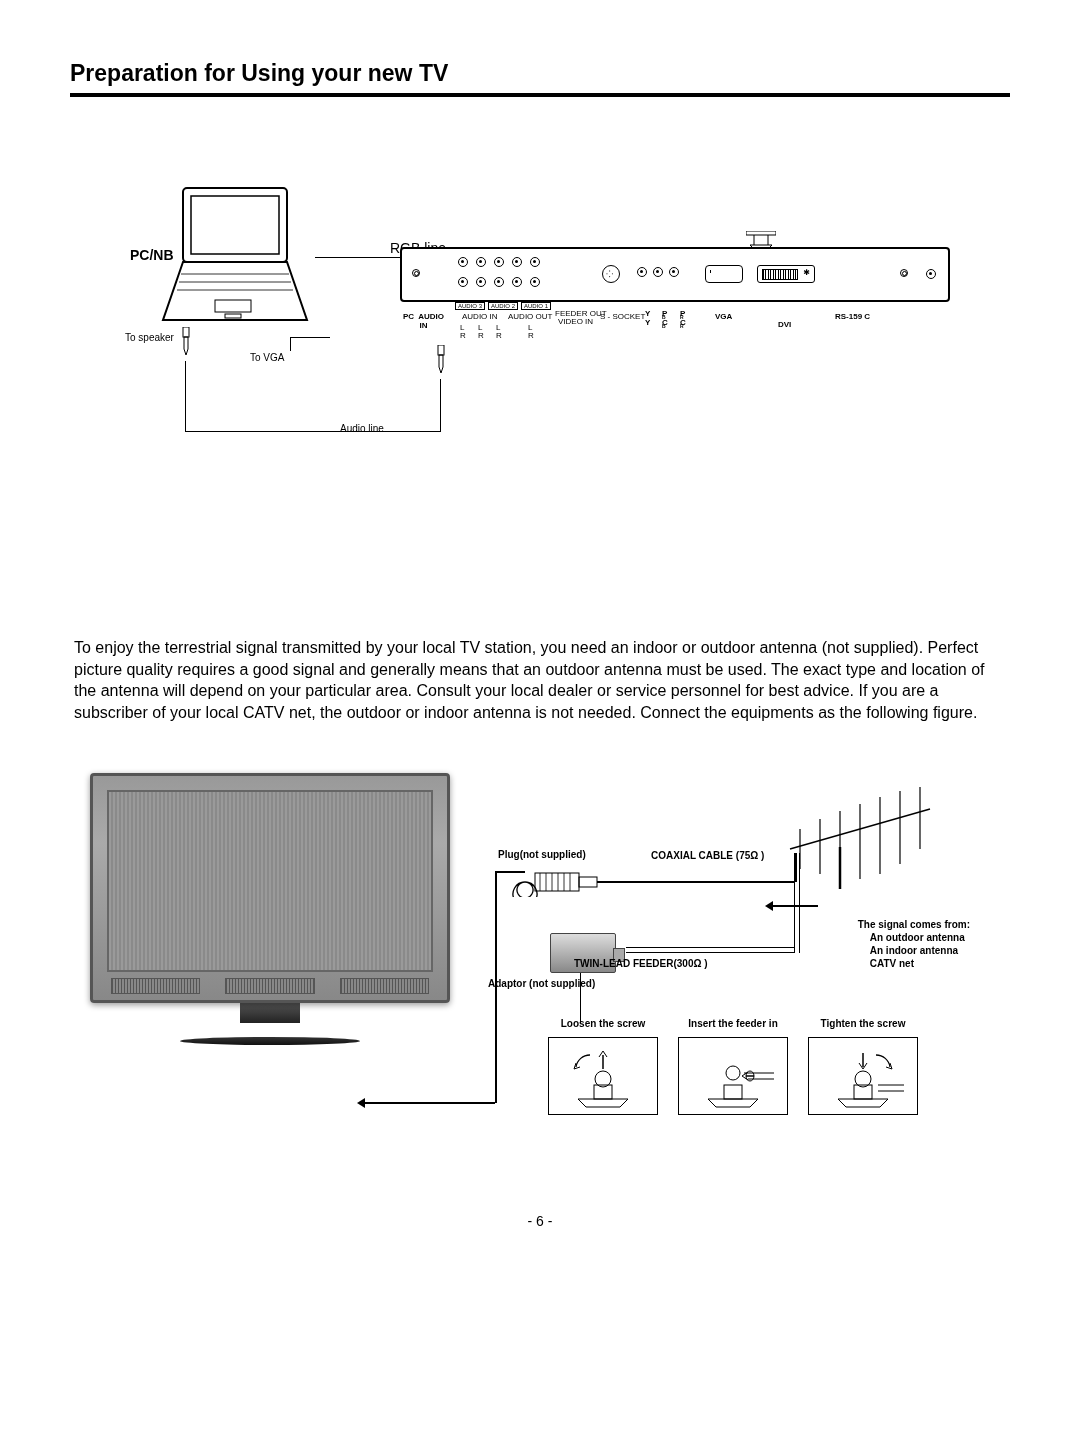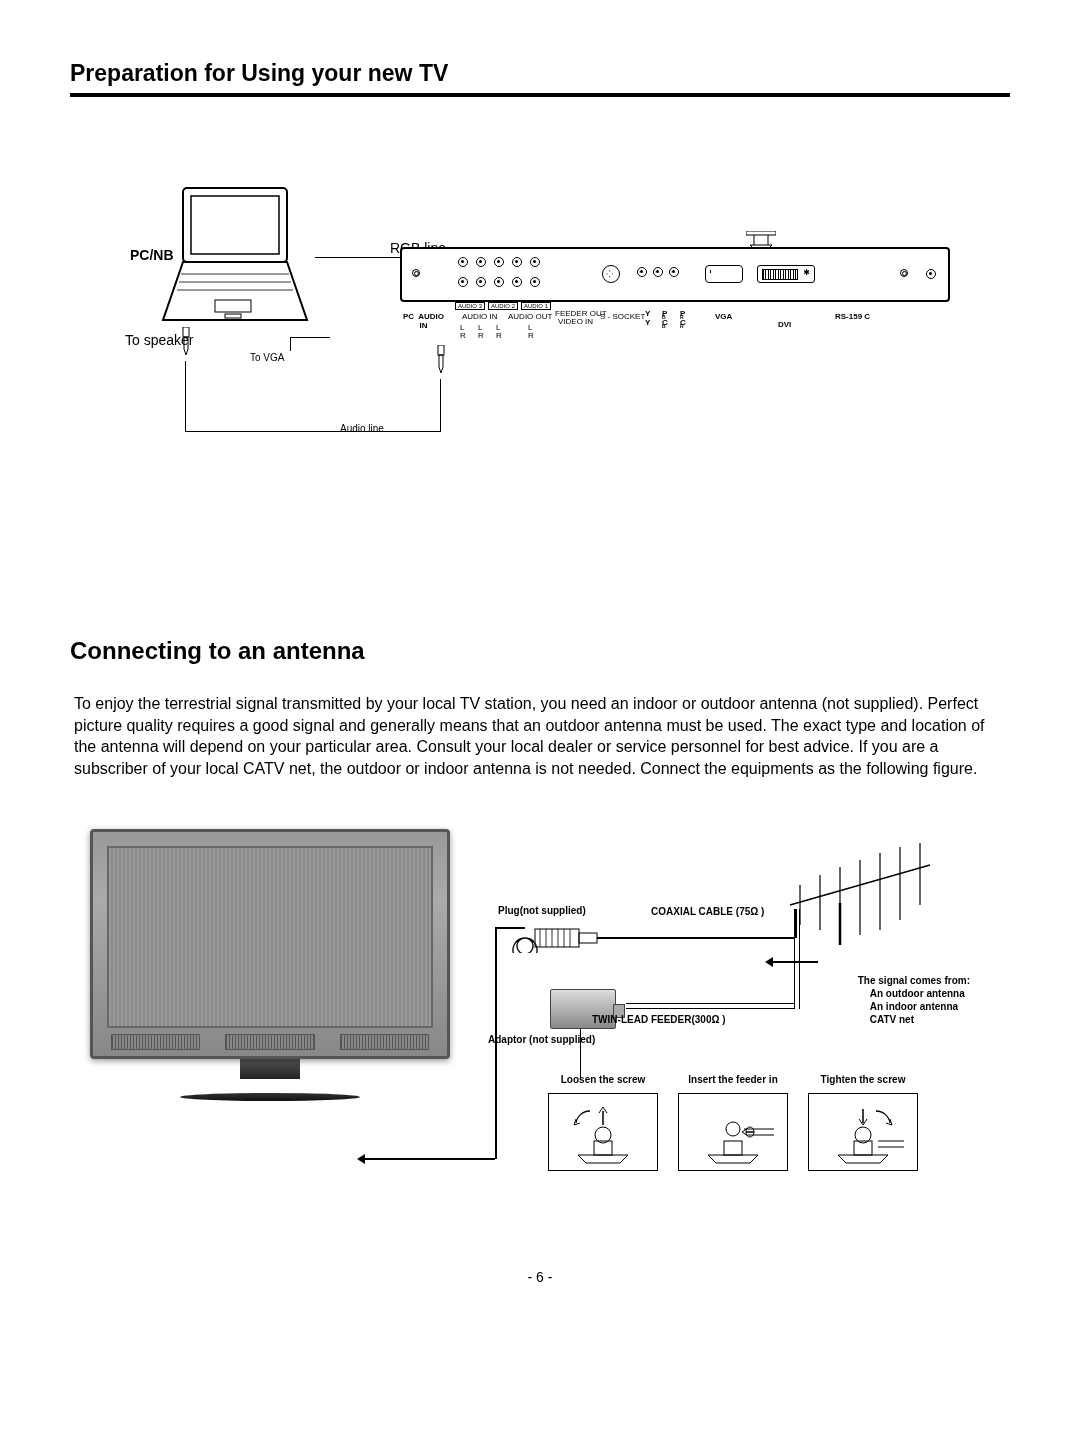--- a/index.html
+++ b/index.html
@@ -38,21 +38,21 @@
     }
     .laptop-svg {
       position: absolute;
       left: 85px;
       top: 5px;
     }
     .to-speaker {
       position: absolute;
       left: 55px;
       top: 155px;
-      font-size: 14px;
+      font-size: 10px;
     }
     .to-vga {
       position: absolute;
       left: 180px;
       top: 175px;
       font-size: 10px;
     }
     .rgb-line-label {
       position: absolute;
       left: 320px;
@@ -500,21 +500,20 @@
       <span style="left:78px; top:12px; white-space:pre; line-height:1;">L
 R</span>
       <span style="left:96px; top:12px; white-space:pre; line-height:1;">L
 R</span>
       <span style="left:128px; top:12px; white-space:pre; line-height:1;">L
 R</span>
     </div>
   </div>
 
   <div class="section2">
-    <h2>Connecting to an antenna</h2>
     <div class="body-text">To enjoy the terrestrial signal transmitted by your local TV station, you need an indoor or outdoor antenna (not supplied). Perfect picture quality requires a good signal and generally means that an outdoor antenna must be used. The exact type and location of the antenna will depend on your particular area. Consult  your local dealer or service personnel for best advice. If you are a subscriber of your local CATV net, the outdoor or indoor antenna is not needed. Connect the equipments as the following figure.</div>
 
     <div class="diagram2">
 
       <div class="tv-photo">
         <div class="tv-frame">
           <div class="tv-speakers">
               <div></div>
               <div></div>
               <div></div>
@@ -548,21 +547,21 @@
       <div class="d2-label" style="left:428px; top:86px;">Plug(not supplied)</div>
       <div class="d2-label" style="left:565px; top:87px;margin-left:16px;">COAXIAL CABLE (75Ω )</div>
 
       <div class="d2line" style="left:540px; top:118px; width:185px; height:1.5px;"></div>
       <div class="d2line" style="left:725px; top:90px; width:1.5px; height:29px;"></div>
 
       <div class="d2line arrow-left" style="left:698px; top:142px; width:50px; height:1.5px;"></div>
 
       <div class="adaptor"></div>
       <div class="d2-label" style="left:418px; top:215px;">Adaptor (not supplied)</div>
-      <div class="d2-label" style="left:522px; top:195px;text-align:center;">TWIN-LEAD FEEDER(300Ω  )</div>
+      <div class="d2-label" style="left:504px; top:195px;text-align:center;">TWIN-LEAD FEEDER(300Ω  )</div>
 
       <div class="d2line" style="left:556px; top:184px; width:168px; height:1px;"></div>
       <div class="d2line" style="left:556px; top:189px; width:168px; height:1px;"></div>
       <div class="d2line" style="left:724px; top:90px; width:1px; height:100px;"></div>
       <div class="d2line" style="left:729px; top:90px; width:1px; height:100px;"></div>
 
       <svg class="outdoor-antenna" width="160" height="110" viewBox="0 0 160 110">
         <line x1="10" y1="70" x2="150" y2="30" stroke="#000" stroke-width="1.5"></line>
         <g stroke="#000" stroke-width="1.2">
           <line x1="20" y1="90" x2="20" y2="50"></line>

